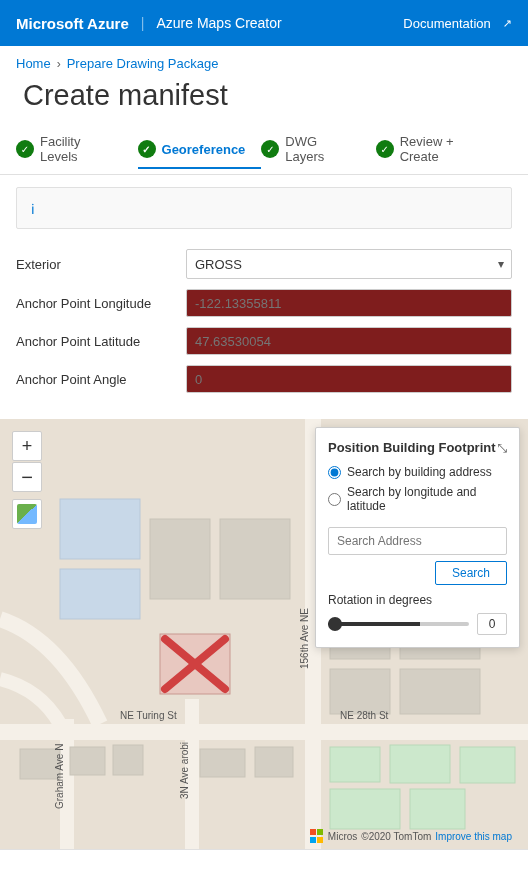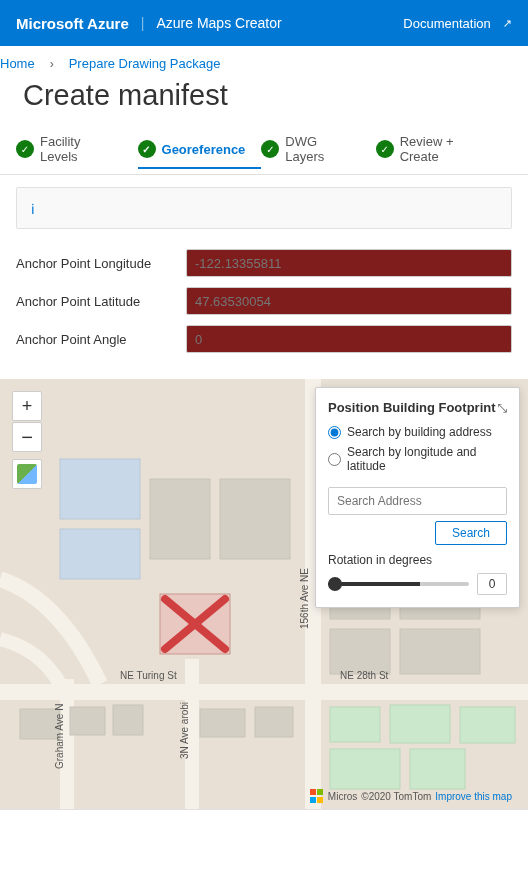--- a/index.html
+++ b/index.html
@@ -16,26 +16,26 @@
     }
     .top-nav-brand { font-weight: 700; font-size: 15px; }
     .top-nav-sep { margin: 0 12px; color: rgba(255,255,255,0.5); }
     .top-nav-product { font-size: 14px; }
     .top-nav-spacer { flex: 1; }
     .top-nav-doc { font-size: 13px; color: white; text-decoration: none; display: flex; align-items: center; gap: 12px; }
     .ext-icon { font-size: 11px; vertical-align: super; }
 
     
     .breadcrumb {
-      padding: 10px 0 4px;
+      padding: 10px 16px 4px;
       font-size: 13px;
       color: #0078d4;
       display: flex;
       align-items: center;
-      gap: 15px;
+      gap: 6px;
     }
     .breadcrumb span { color: #666; font-size: 12px; }
 
     
     .page-title {
       padding: 4px 23px 12px;
       font-size: 29px;
       font-weight: 300;
       color: #333;
     }
@@ -387,20 +387,30 @@
     <div class="step-check">✓</div>
     <span>Review + Create</span>
   </div>
 </div>
 
 <div class="info-box">
   <span class="info-icon">ℹ</span>
 </div>
 
 <div class="form-section">
+  <div class="field-row">
+    <label class="field-label">Exterior</label>
+    <div class="select-wrapper">
+      <select class="field-select">
+        <option>GROSS</option>
+        <option>NET</option>
+        <option>UNIT</option>
+      </select>
+    </div>
+  </div>
   <div class="field-row">
     <label class="field-label">Anchor Point Longitude</label>
     <input class="field-input" type="text" style="color: rgb(170, 170, 170);" placeholder="-122.13355811">
   </div>
   <div class="field-row">
     <label class="field-label">Anchor Point Latitude</label>
     <input class="field-input" type="text" style="color: rgb(170, 170, 170);" placeholder="47.63530054">
   </div>
   <div class="field-row">
     <label class="field-label">Anchor Point Angle</label>

